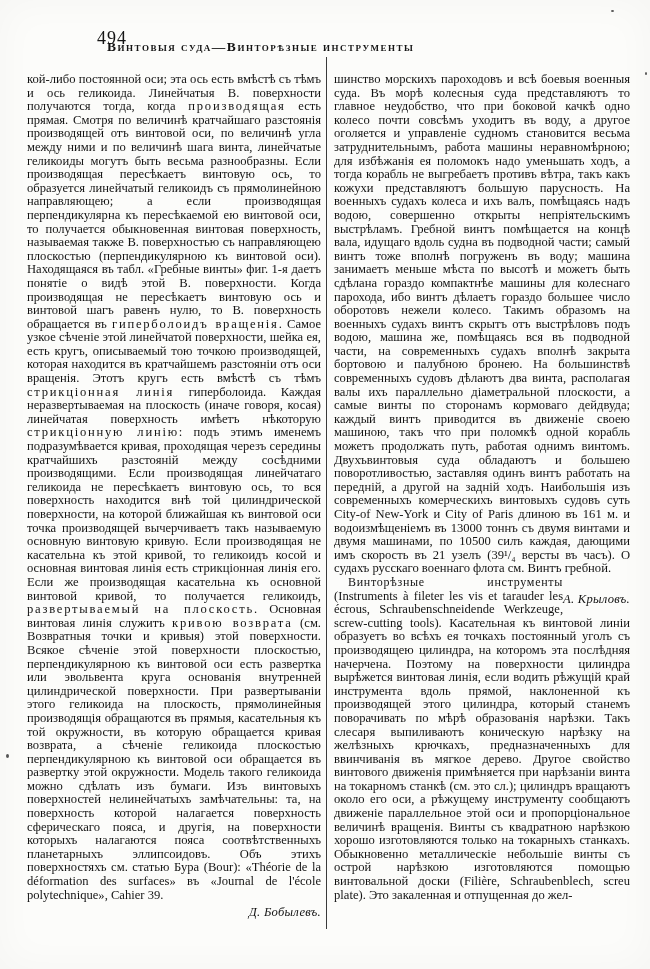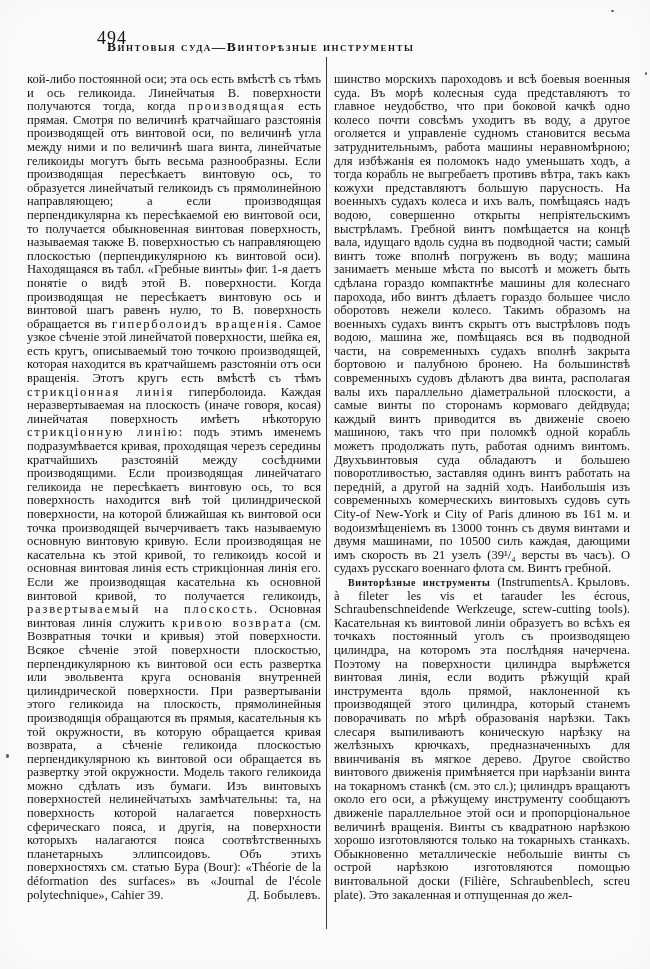--- a/index.html
+++ b/index.html
@@ -71,27 +71,29 @@
     background: #3a3a3a;
   }
   p.para {
     margin: 0;
     padding: 0;
   }
   p.para.indent { text-indent: 14px; }
   .st-normal { }
   .st-sp   { letter-spacing: 0.14em; }
   .st-bold {
-    font-weight: 700;
-    font-size: 10px;
+    font-weight: 400;
+    font-size: 12px;
     letter-spacing: 0.06em;
   }
   .signature {
     float: right;
+    font-style: italic;
     letter-spacing: 0.02em;
+    margin-top: 17px;
   }
   .ink-speck {
     position: absolute;
     background: #555;
     border-radius: 50%;
   }
   .speck-1 { left: 6px;  top: 754px; width: 3px; height: 4px; }
   .speck-2 { left: 611px; top: 10px; width: 3px; height: 2px; }
   .speck-3 { left: 645px; top: 72px; width: 2px; height: 3px; }
 </style>

